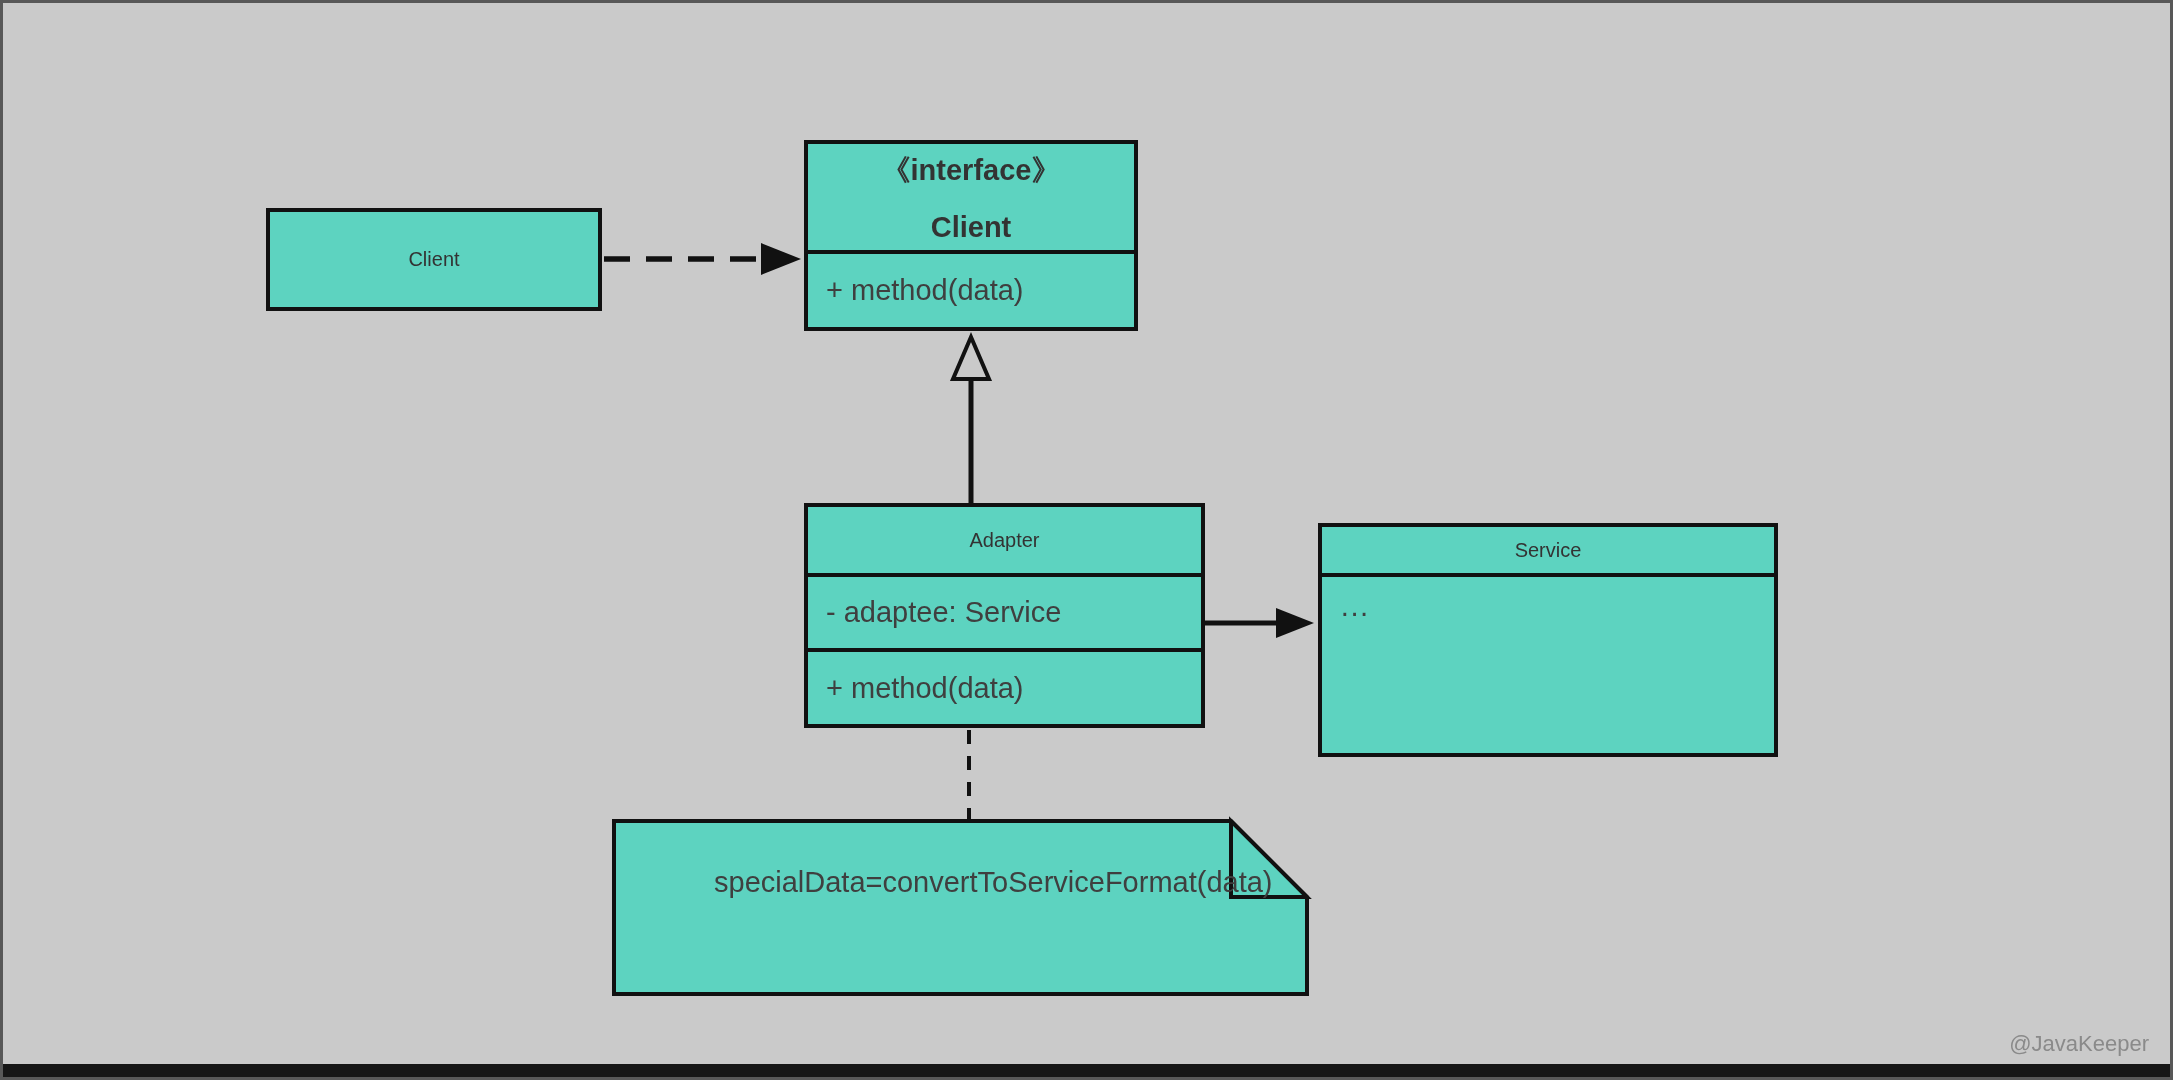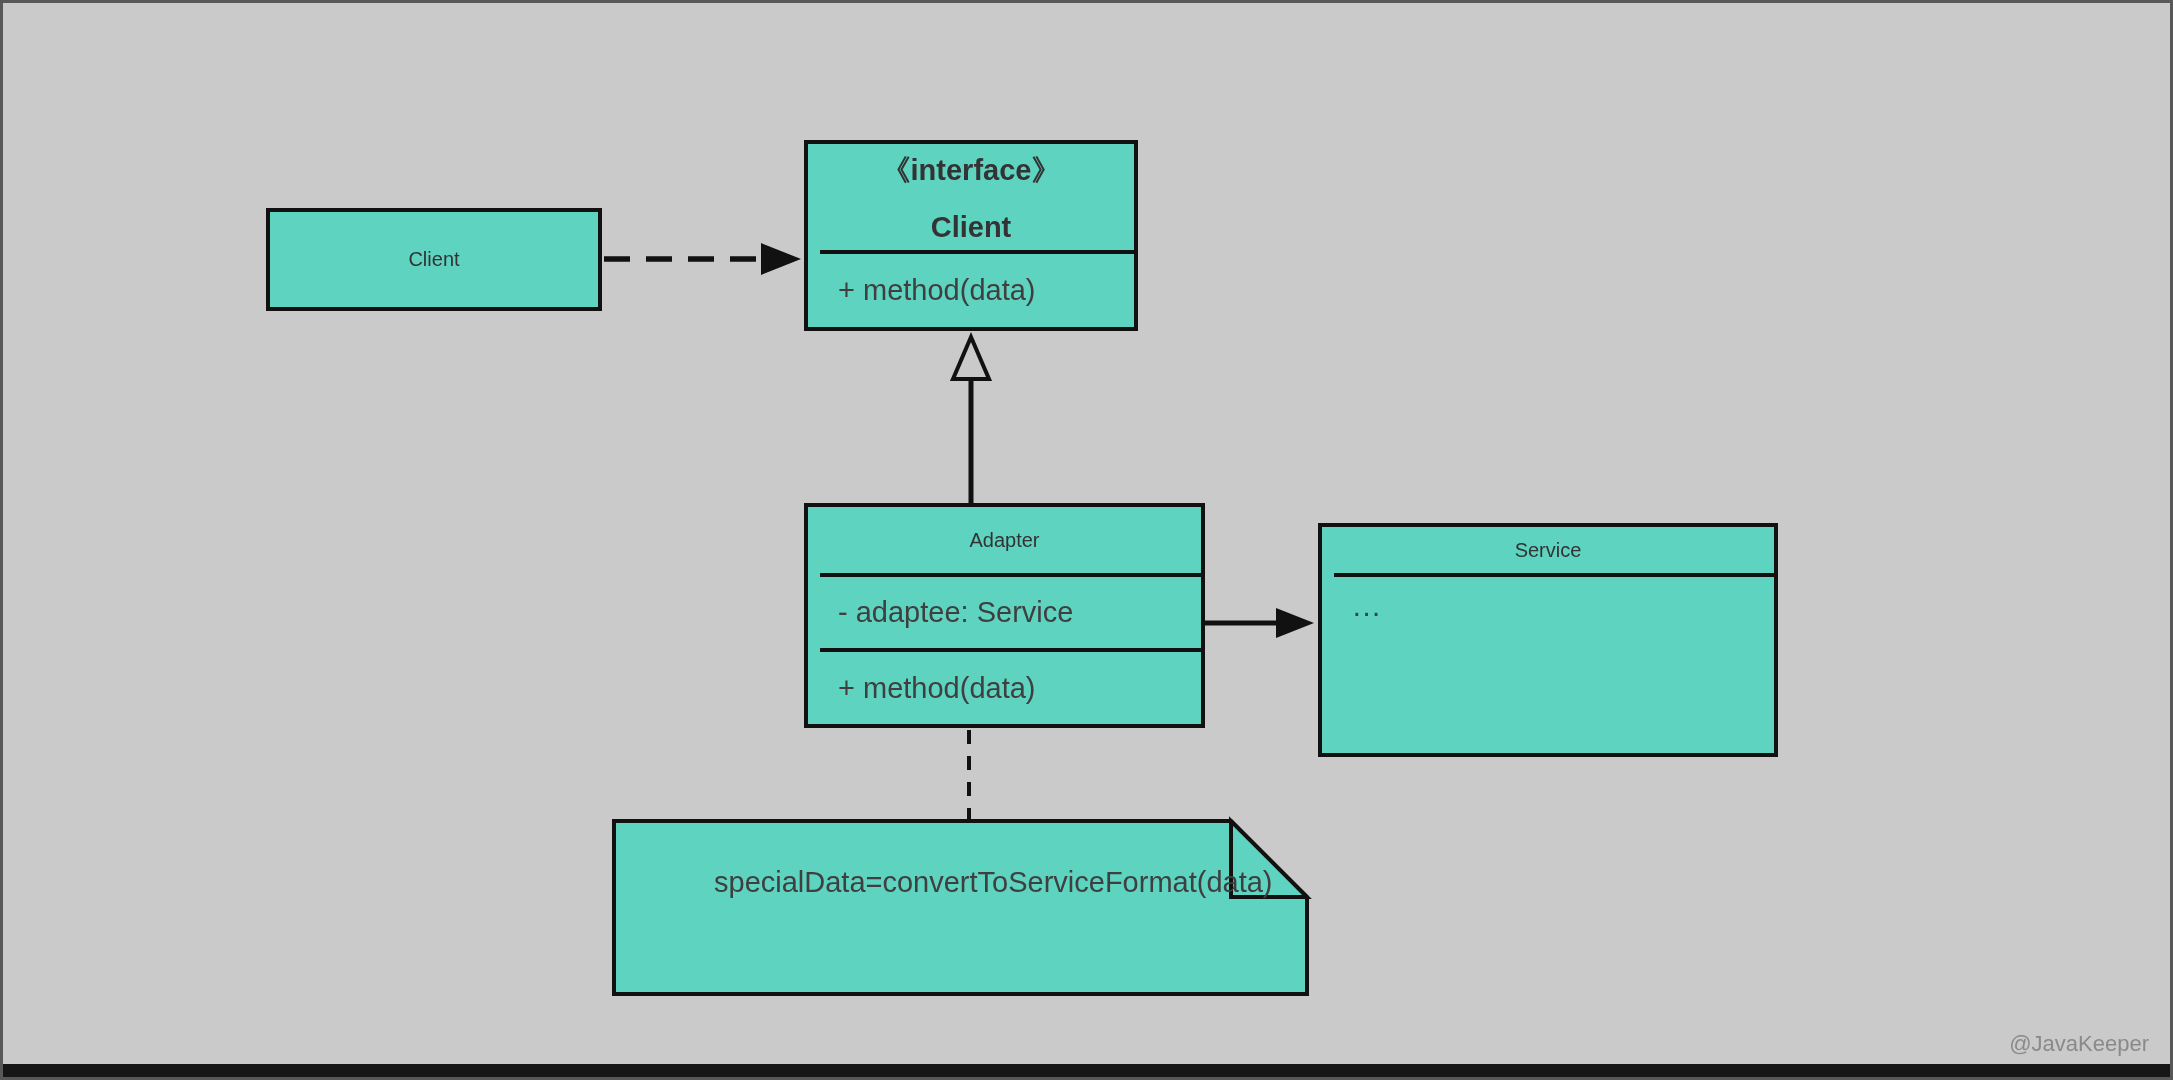--- a/index.html
+++ b/index.html
@@ -23,21 +23,21 @@
   }
   .uml-box {
     position: absolute;
     background: var(--box-fill, #5dd3c0);
     border: 4px solid var(--box-border, #111);
     display: flex;
     flex-direction: column;
   }
   .box-section { flex: 0 0 auto; }
   .box-section.grow { flex: 1 1 auto; }
-  .box-section + .box-section { border-top: 4px solid var(--box-border, #111); margin-left: 12px; }
+  .box-section + .box-section { border-top: 4px solid var(--box-border, #111); }
   .title-cell {
     display: flex;
     align-items: center;
     justify-content: center;
     font-weight: normal;
     font-size: 20px;
     color: var(--title-text, #333);
     border-radius: 7px;
   }
   .header-stack {

